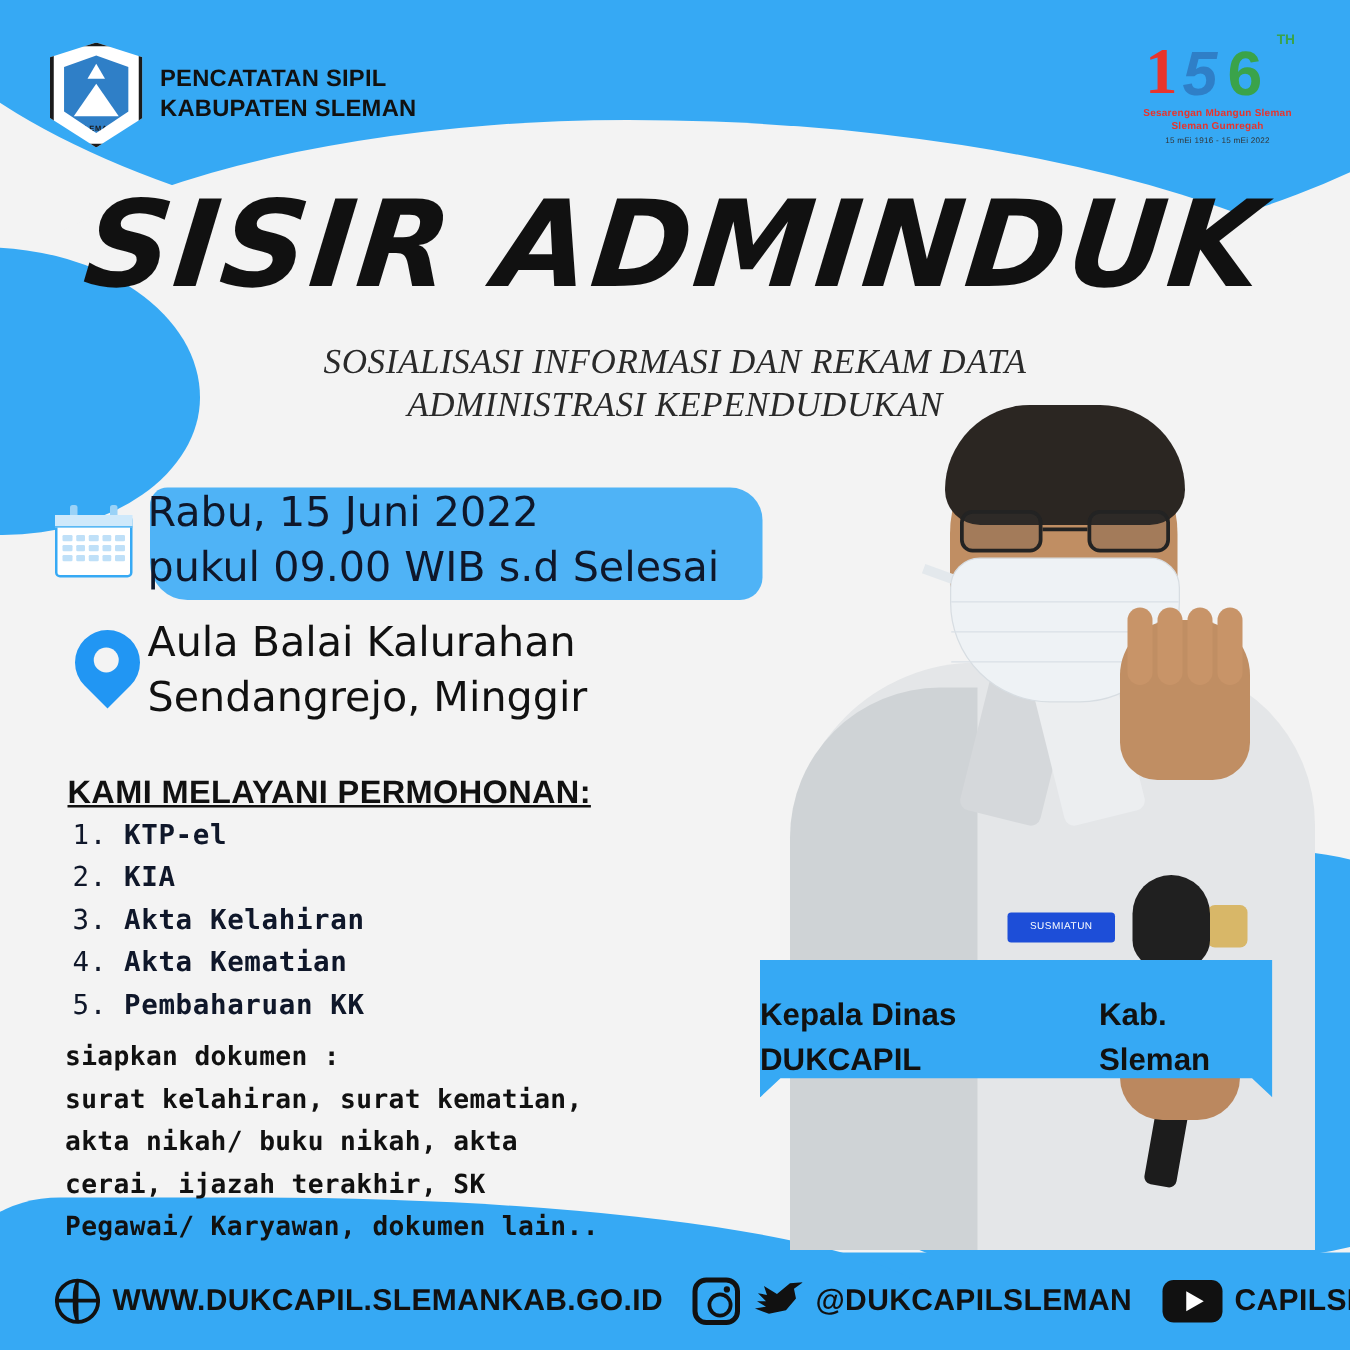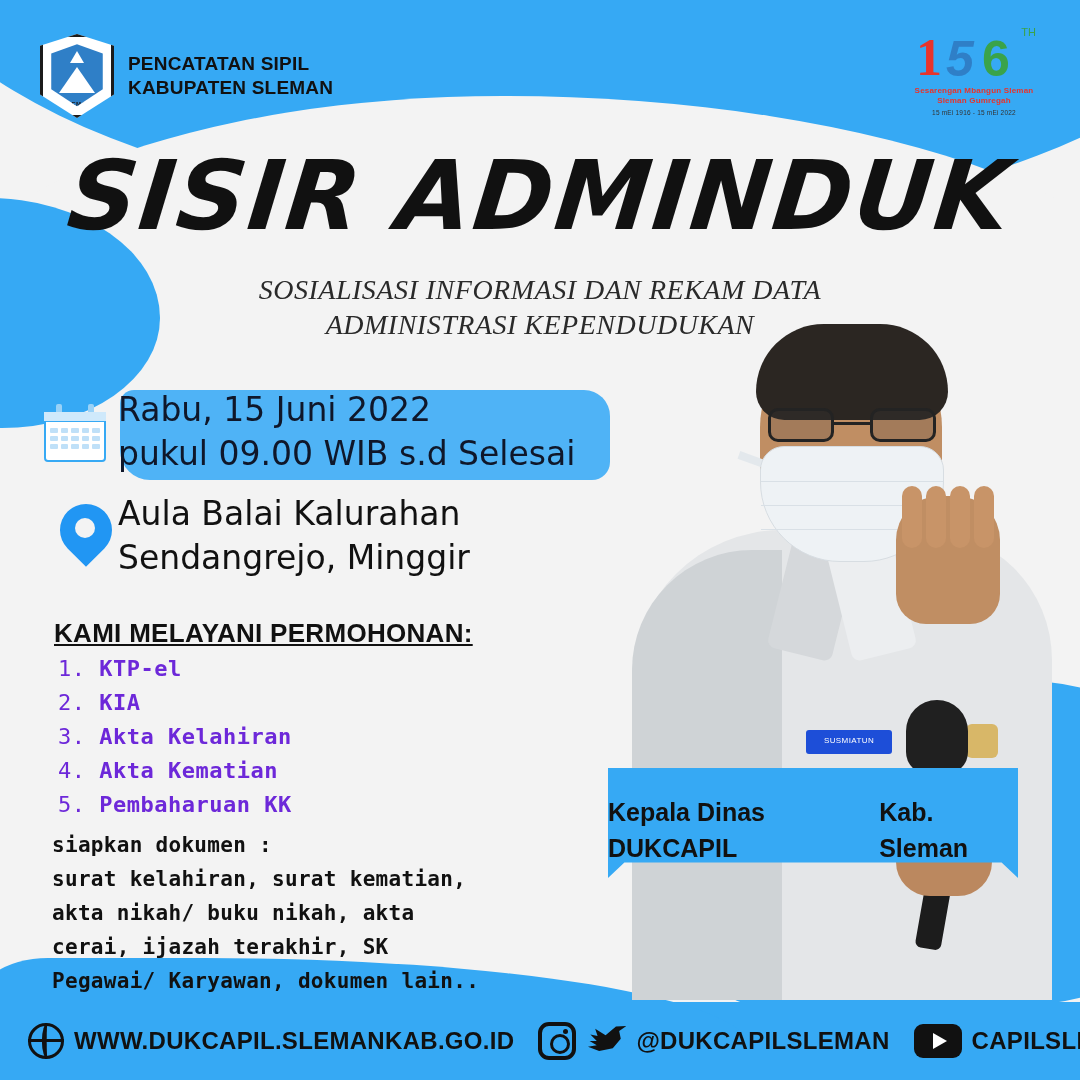--- a/index.html
+++ b/index.html
@@ -134,21 +134,21 @@
     position: absolute; left: 38px; top: 6px;
     font-size: 50px; font-weight: bold; color: #2f7fc7;
     font-style: italic;
   }
   .anniv-6 {
     position: absolute; left: 74px; top: 6px;
     font-size: 50px; font-weight: bold; color: #3aa34a;
   }
   .anniv-th {
     position: absolute; right: 4px; top: 2px;
-    font-size: 11px; font-weight: normal; color: #3aa34a;
+    font-size: 11px; font-weight: bold; color: #3aa34a;
   }
   .anniv-tag {
     font-size: 8px; font-weight: bold; color: #e8342c;
     line-height: 1.25;
     letter-spacing: 0.2px;
   }
   .anniv-date {
     margin-top: 3px;
     font-size: 6.5px; color: #333; letter-spacing: 0.2px;
   }
@@ -418,21 +418,21 @@
   .svc-list {
     position: absolute;
     left: 58px; top: 652px;
     width: 560px;
     z-index: 7;
     font-family: "DejaVu Sans Mono", monospace;
   }
   .svc-item {
     font-size: 22px;
     line-height: 1.55;
-    color: #6d28d9;
+    color: #0f172a;
     font-weight: bold;
     letter-spacing: 0.5px;
   }
   .svc-item .num { font-weight: normal; }
   .svc-note {
     position: absolute;
     left: 52px; top: 828px;
     width: 580px;
     z-index: 7;
     font-family: "DejaVu Sans Mono", monospace;
@@ -461,21 +461,21 @@
     color: #111;
     line-height: 1.45;
   }
 
   
   .footer {
     position: absolute;
     left: 0; bottom: 0; width: 1080px; height: 78px;
     z-index: 10;
     display: flex; align-items: center;
-    padding: 0 28px;
+    padding: 0 44px;
     gap: 12px;
   }
   .f-item { display: flex; align-items: center; gap: 10px; }
   .f-text {
     font-size: 24px; font-weight: bold; color: #111;
     letter-spacing: 0.3px;
   }
   .globe {
     width: 36px; height: 36px;
     border: 3px solid #111; border-radius: 50%;

